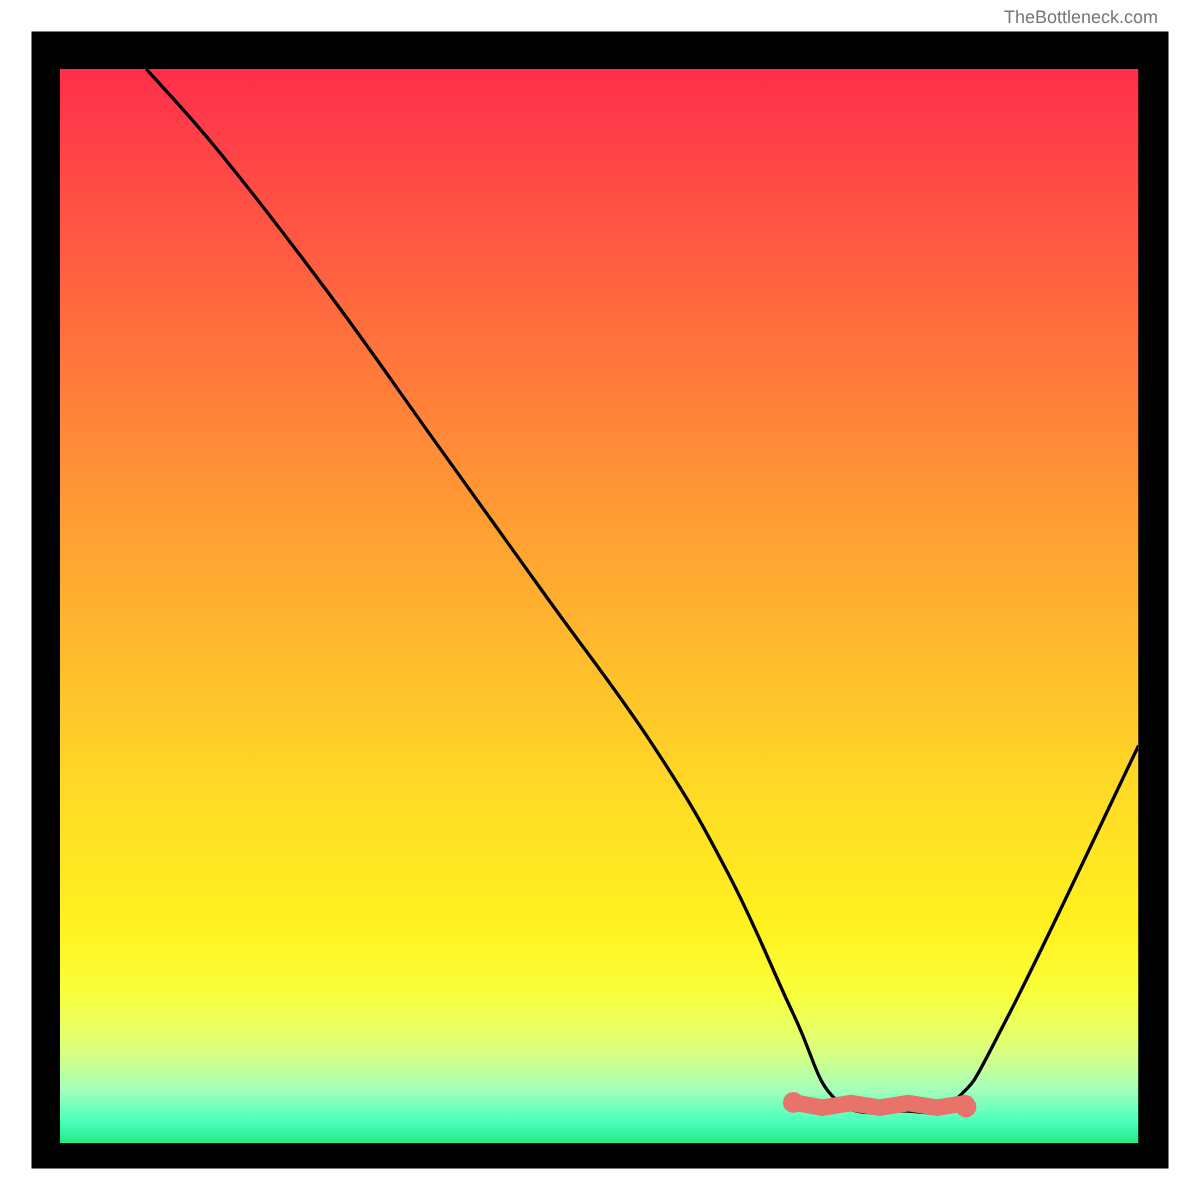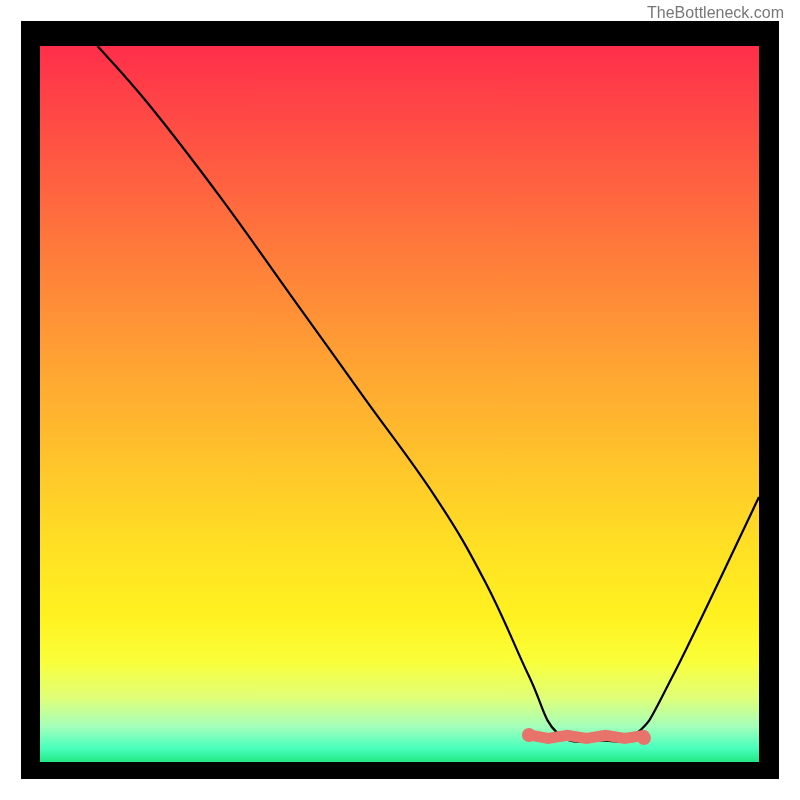--- a/index.html
+++ b/index.html
@@ -7,22 +7,22 @@
     padding: 0;
     background: #ffffff;
     width: 800px;
     height: 800px;
     position: relative;
     font-family: Arial, sans-serif;
   }
   .watermark {
     position: absolute;
     top: 4px;
-    right: 16px;
-    font-size: 16px;
+    right: 28px;
+    font-size: 12px;
     color: #777;
     font-weight: 500;
     z-index: 10;
   }
   .plot-frame {
     position: absolute;
     left: 21px;
     top: 21px;
     width: 758px;
     height: 758px;

